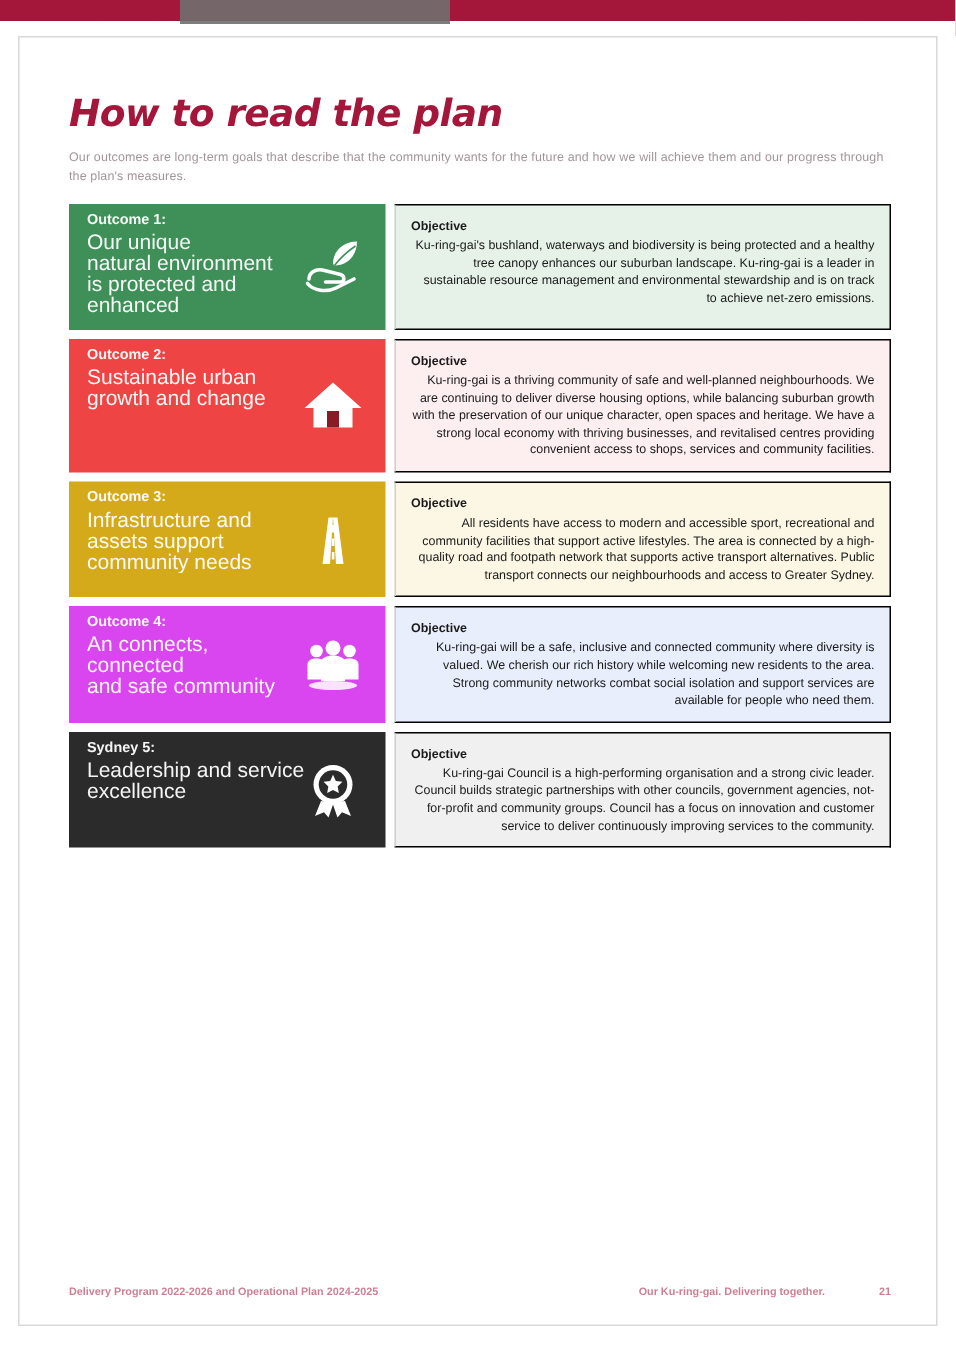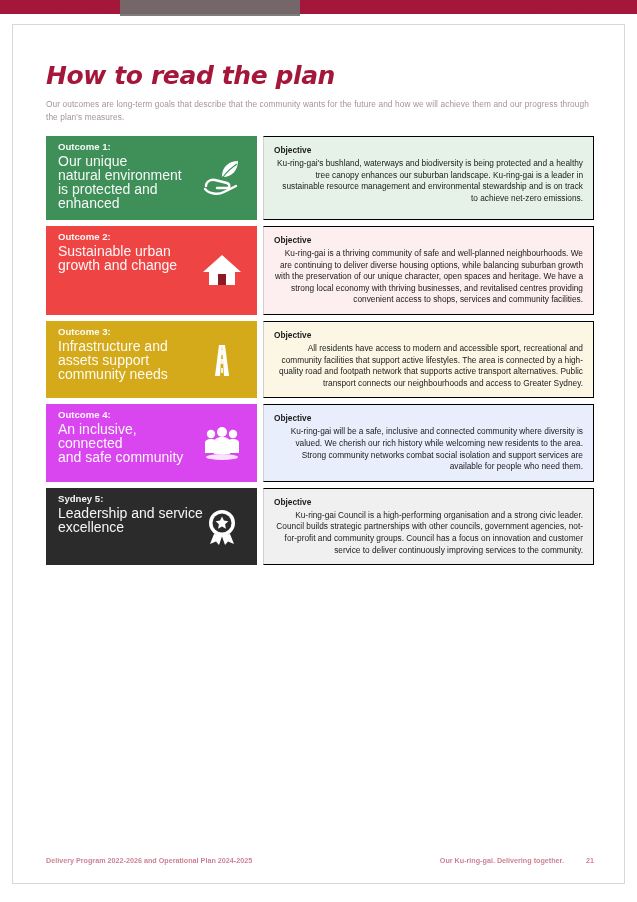--- a/index.html
+++ b/index.html
@@ -153,21 +153,21 @@
     width: 548px;
     display: flex;
     justify-content: space-between;
     align-items: baseline;
     font-size: 7.2px;
     font-weight: bold;
     color: #a4163a;
     opacity: .55;
     margin-top: 48px;
   }
-  .footer .f-right { display: flex; gap: 22px; padding-left: 20px; }
+  .footer .f-right { display: flex; gap: 36px; padding-left: 20px; }
 
   svg { display:block; }
 </style>
 </head>
 <body>
 
 <div class="top-band"></div>
 <div class="top-band-arc"></div>
 <div class="top-band-white"></div>
 <div class="top-band-arc2"></div>
@@ -238,21 +238,21 @@
         </div>
         <div class="objective" style="background:#fbf7e4;">
           <p class="obj-label">Objective</p>
           <p class="obj-text">All residents have access to modern and accessible sport, recreational and community facilities that support active lifestyles. The area is connected by a high-quality road and footpath network that supports active transport alternatives. Public transport connects our neighbourhoods and access to Greater Sydney.</p>
         </div>
       </div>
 
       <div class="row">
         <div class="outcome" style="background:#d946ef;">
           <p class="oc-title">Outcome 4:</p>
-          <p class="oc-sub">An inclusive,
+          <p class="oc-sub">An connects,
 connected
 and safe community</p>
           <span class="oc-icon">
             <svg width="44" height="44" viewBox="0 0 44 44">
               <circle cx="11" cy="13" r="4.2" fill="#ffffff"></circle>
               <path d="M5 32 L5 22 C5 19 8 18 11 18 C14 18 17 19 17 22 L17 32 Z" fill="#ffffff"></path>
               <circle cx="33" cy="13" r="4.2" fill="#ffffff"></circle>
               <path d="M27 32 L27 22 C27 19 30 18 33 18 C36 18 39 19 39 22 L39 32 Z" fill="#ffffff"></path>
               <circle cx="22" cy="11" r="5" fill="#ffffff"></circle>
               <path d="M14 33 L14 21 C14 17.5 18 16 22 16 C26 16 30 17.5 30 21 L30 33 Z" fill="#ffffff"></path>

